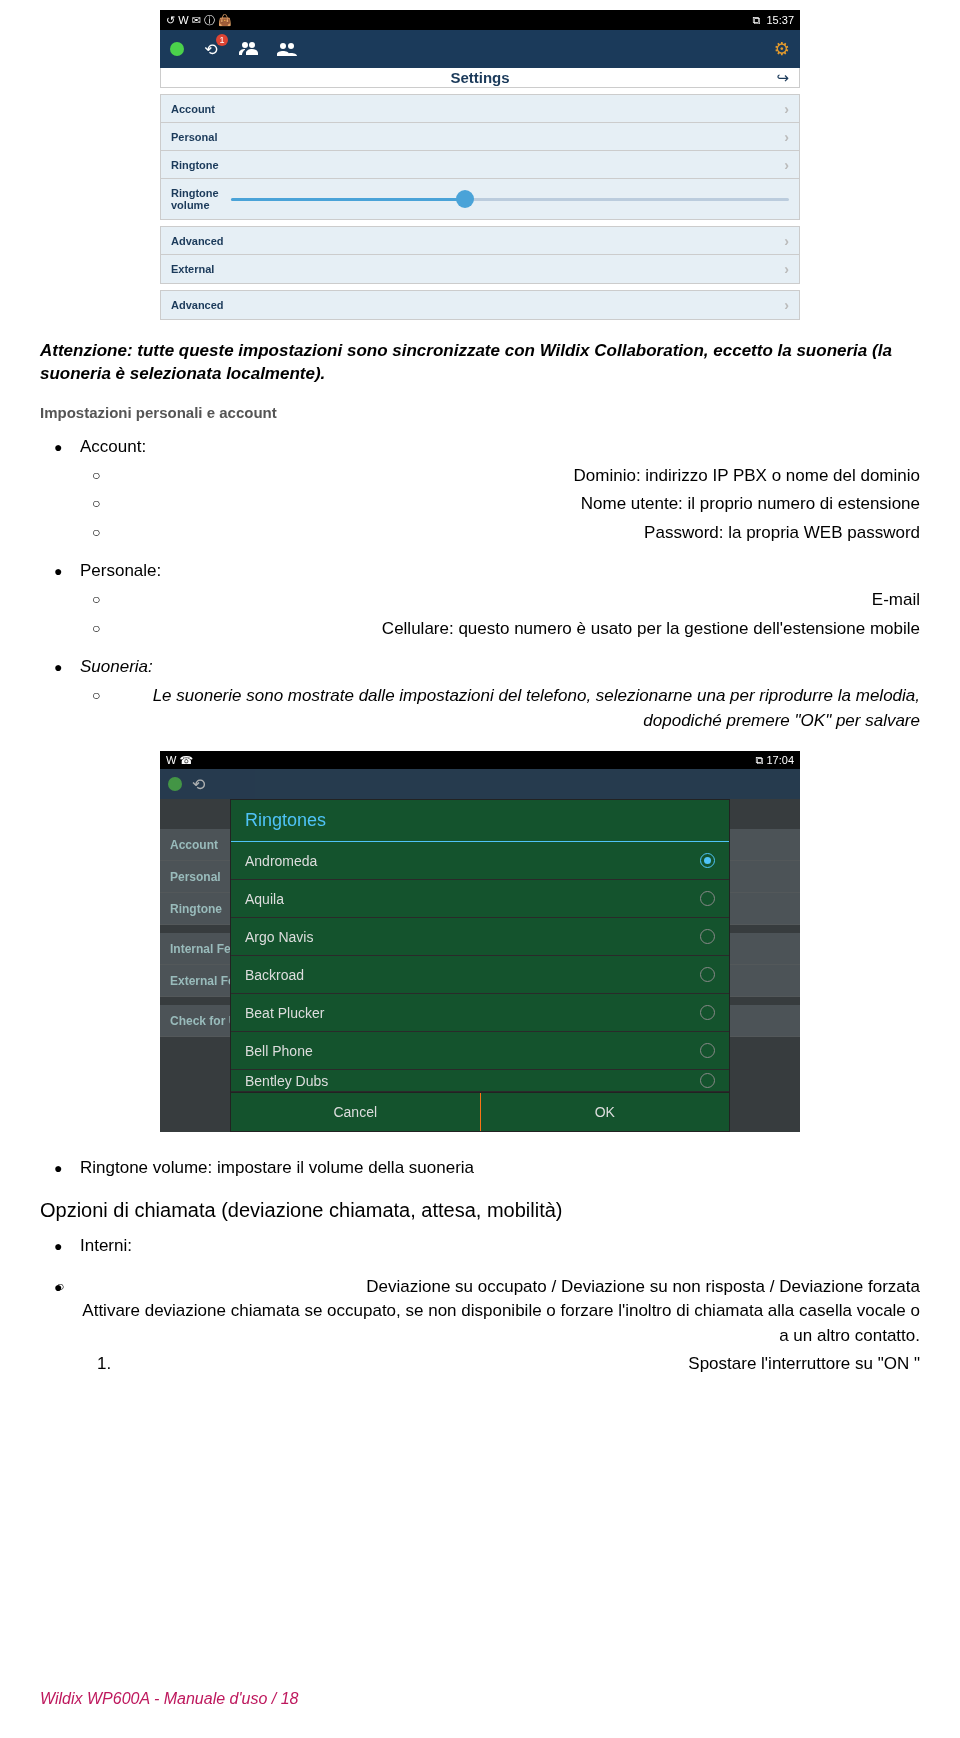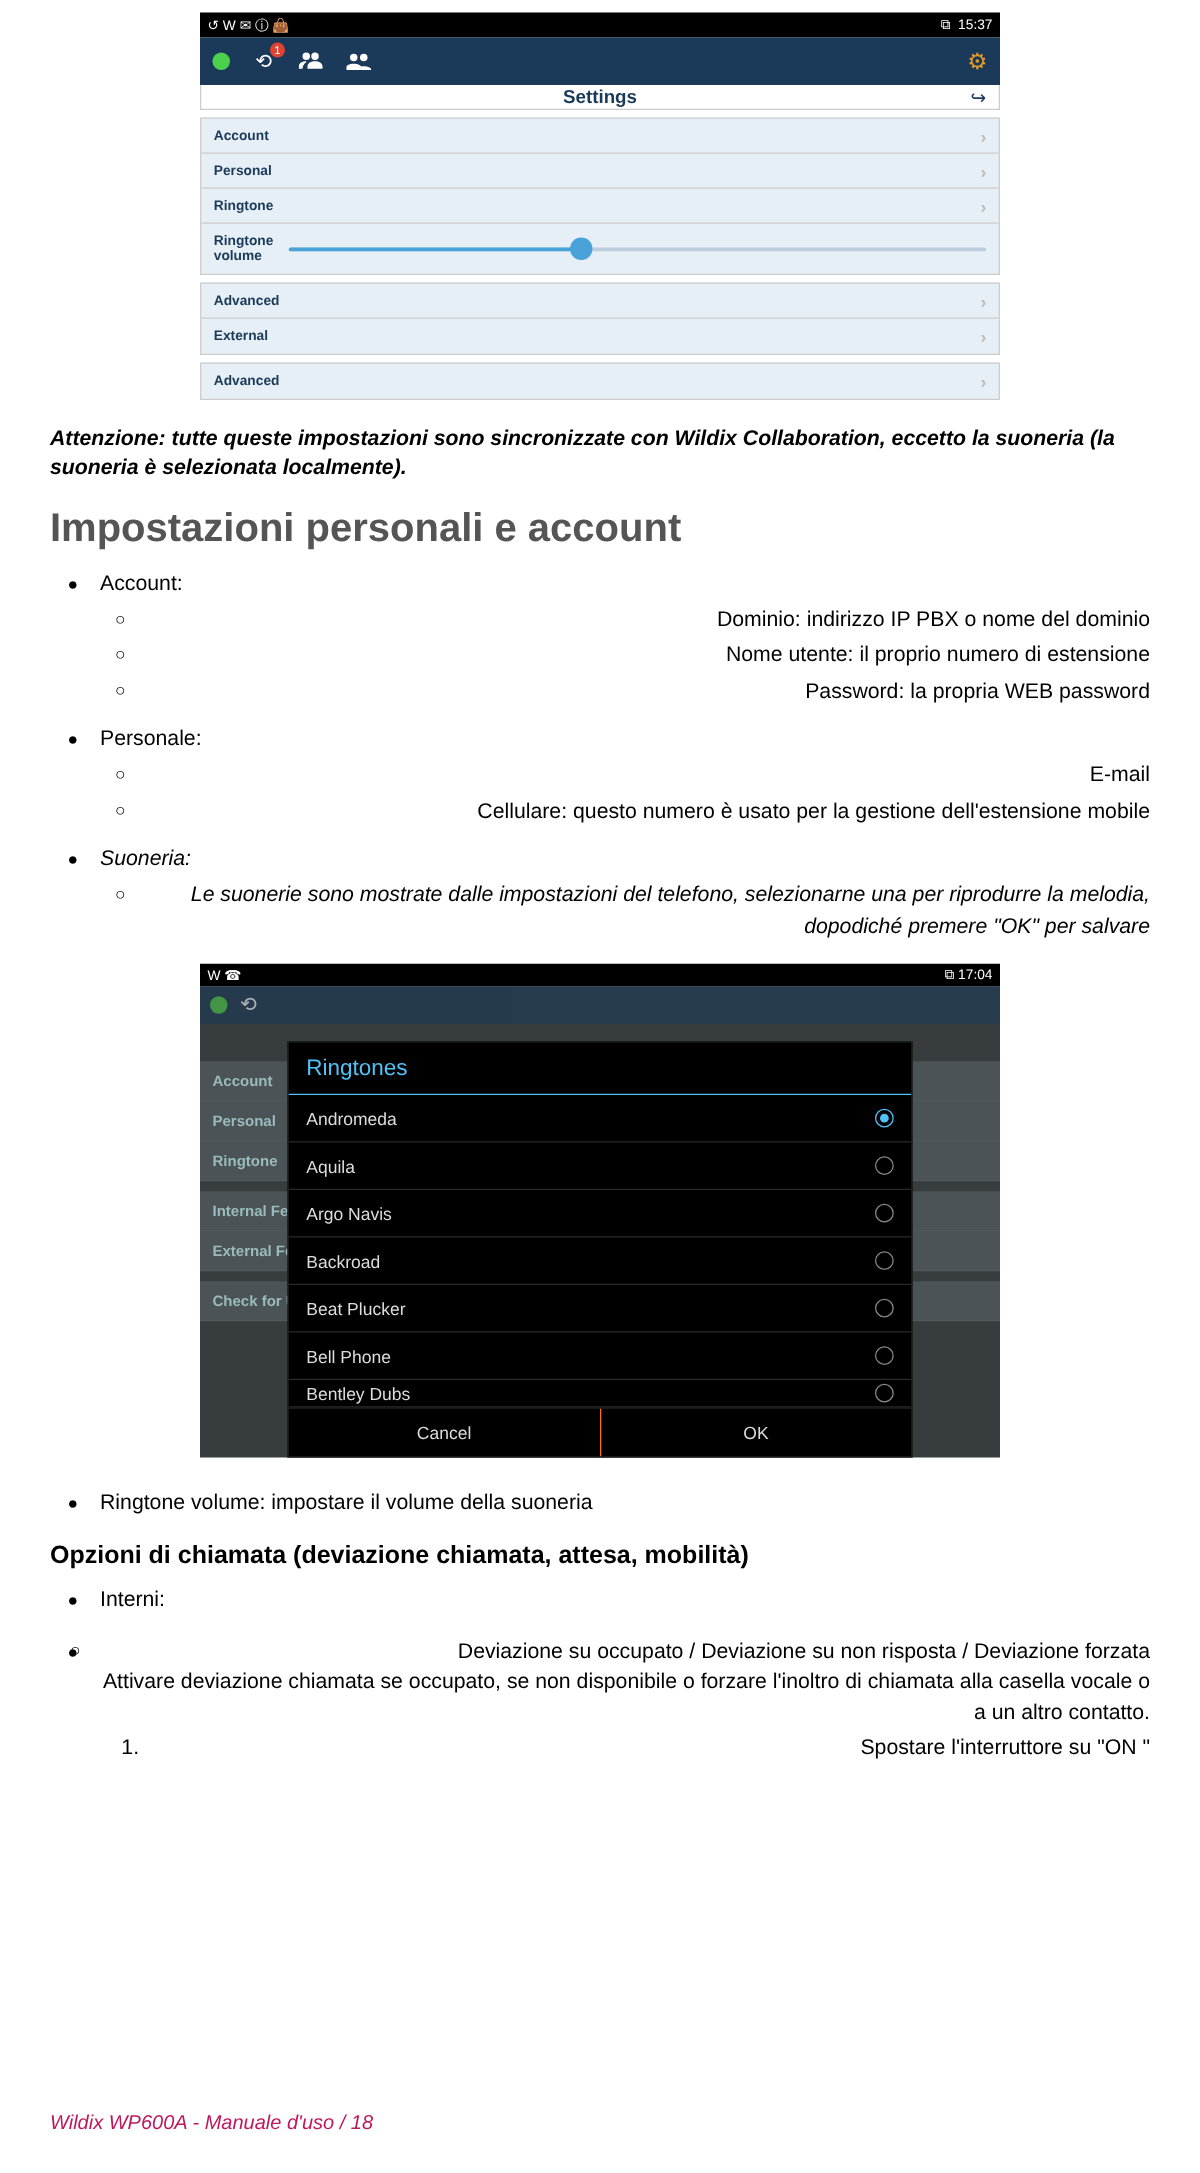--- a/index.html
+++ b/index.html
@@ -51,38 +51,38 @@
   .settings-row { height:28px; display:flex; align-items:center; justify-content:space-between; padding:0 10px; border-bottom:1px solid #ccc; font-size:11px; color:#1b3a5a; font-weight:bold; }
   .settings-row:last-child { border-bottom:none; }
   .chev { color:#bbb; font-size:14px; }
   .slider-row { height:40px; padding:0 10px; display:flex; align-items:center; gap:10px; }
   .slider-row .label { font-size:11px; color:#1b3a5a; font-weight:bold; width:50px; line-height:1.1; }
   .slider-track { flex:1; height:3px; background:#bcd; position:relative; border-radius:2px; }
   .slider-fill { position:absolute; left:0; top:0; bottom:0; width:42%; background:#4aa3d8; border-radius:2px; }
   .slider-thumb { position:absolute; left:42%; top:50%; width:18px; height:18px; border-radius:50%; background:#4aa3d8; transform:translate(-50%,-50%); }
 
   .attention { font-weight:bold; font-style:italic; font-size:17px; margin: 18px 0; line-height:1.35; }
-  h2.sec { font-weight:bold; font-size:32px; color:#555; margin:18px 0 14px 0; }
-  h3.sec { font-weight:bold; font-size:20px; margin:18px 0 12px 0; }
+  h2.sec { font-weight:bold; font-size:15px; color:#555; margin:18px 0 14px 0; }
+  h3.sec { font-weight:normal; font-size:20px; margin:18px 0 12px 0; }
   ul.bul { list-style:none; margin-left:40px; font-size:17px; }
   ul.bul > li { position:relative; margin-bottom:6px; line-height:1.45; }
   ul.bul > li::before { content:"●"; position:absolute; left:-26px; font-size:14px; top:2px; }
   ul.circ { list-style:none; margin-left:36px; margin-top:4px;text-align:right; }
   ul.circ > li { position:relative; margin-bottom:4px; }
   ul.circ > li::before { content:"○"; position:absolute; left:-24px; font-size:14px; top:1px; }
   ol.num { margin-left:36px; margin-top:4px; font-size:17px; }
 
   .shot2 {
     width: 640px;
     margin: 18px auto 24px auto;
   }
   .shot2 .top { background:#000; color:#fff; height:18px; display:flex; justify-content:space-between; font-size:11px; padding:0 6px; align-items:center;}
   .shot2 .dim { background:#373c3e; position:relative; padding-top:30px; padding-bottom:0;}
   .shot2 .nav2 { position:absolute; top:0; left:0; right:0; height:30px; background:#1b3a5a; opacity:.6; display:flex; align-items:center; padding:0 8px; gap:10px;}
-  .dlg { background:#000000; margin: 14px 70px; border:1px solid #222; position:relative; }
+  .dlg { background:#14532d; margin: 0 70px; border:1px solid #222; position:relative; }
   .dlg-title { color:#4fc3f7; font-size:18px; padding:10px 14px; border-bottom:1px solid #4fc3f7; }
   .dlg-row { height:38px; border-bottom:1px solid #2a2a2a; display:flex; align-items:center; justify-content:space-between; padding:0 14px; color:#ddd; font-size:14px;}
   .dlg-row:last-of-type { border-bottom:none; }
   .radio { width:15px; height:15px; border:1.5px solid #4fc3f7; border-radius:50%; display:flex; align-items:center; justify-content:center;}
   .radio.empty { border-color:#888;}
   .radio .dot { width:7px; height:7px; border-radius:50%; background:#4fc3f7;}
   .dlg-buttons { display:flex; border-top:1px solid #222;}
   .dlg-btn { flex:1; height:38px; display:flex; align-items:center; justify-content:center; color:#ddd; font-size:14px; border-right:1px solid #f97316;}
   .dlg-btn:last-child { border-right:none;}
   .bg-rows { position:absolute; left:0; right:0; top:30px; bottom:0; padding:0; }

